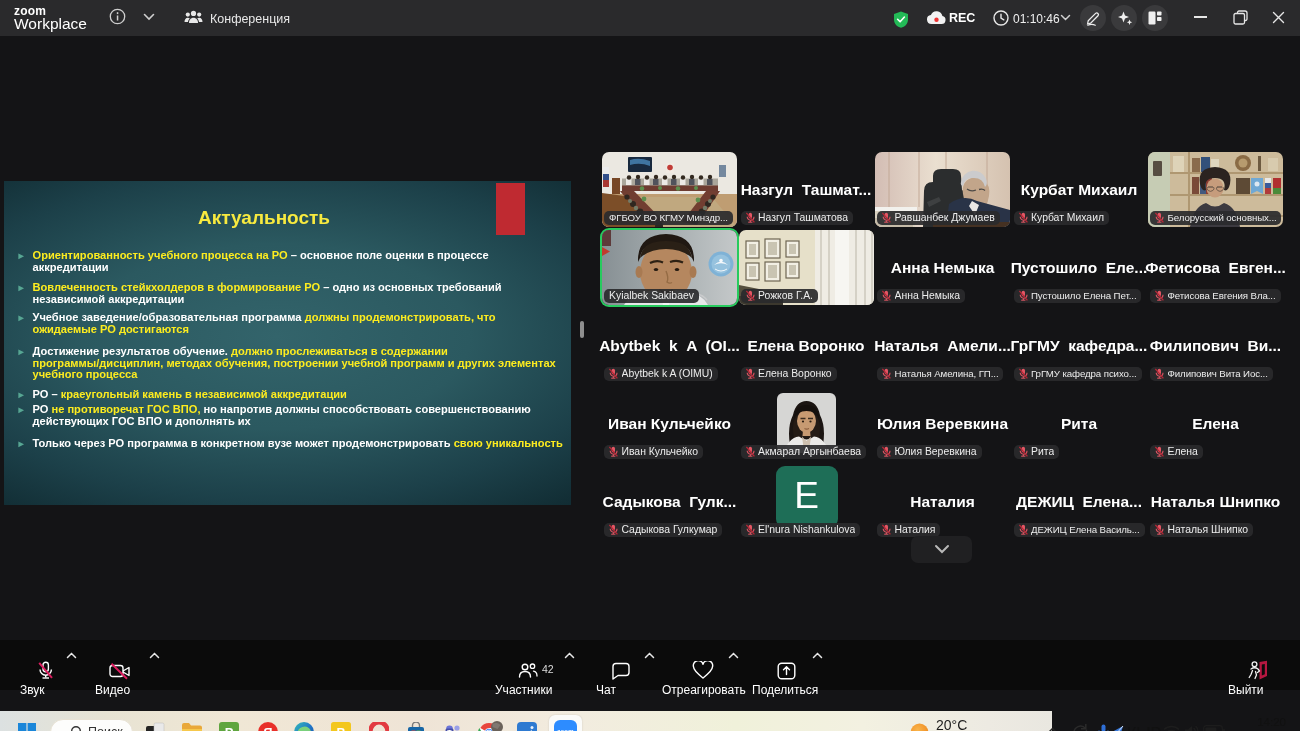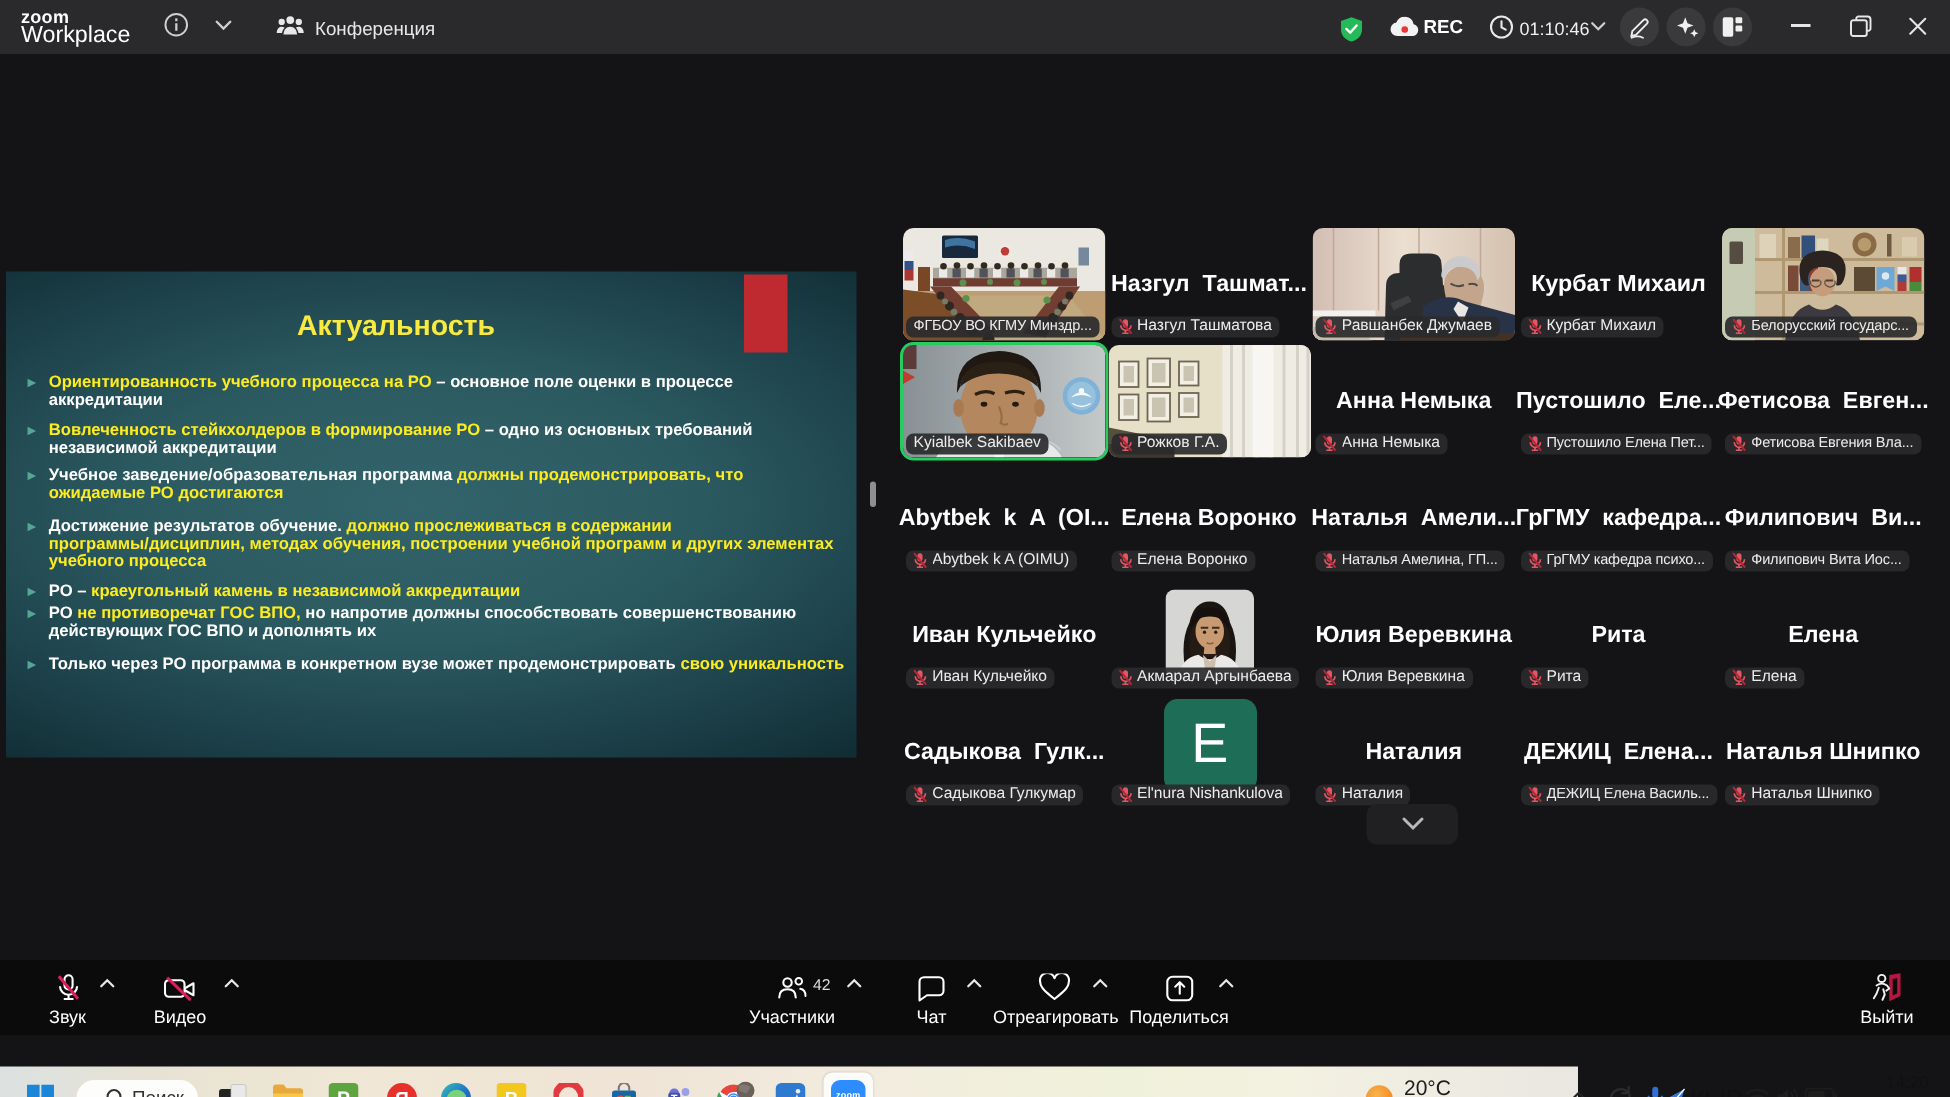--- a/index.html
+++ b/index.html
@@ -30,21 +30,21 @@
 .lab{position:absolute;left:2px;bottom:2px;max-width:131px;height:14.5px;background:rgba(42,42,44,0.92);
 border-radius:5px;color:#ededed;font-size:10.4px;line-height:14.5px;padding:0 5px 0 4px;white-space:nowrap;overflow:hidden;display:flex;align-items:center;gap:2.5px;}
 .lab.noicon{padding-left:5px;}
 .lab.sm{font-size:9.7px;letter-spacing:-0.1px;}
 .lab svg{flex:0 0 auto;}
 .lab span{overflow:hidden;white-space:nowrap;}
 #morebtn{position:absolute;left:911px;top:500px;width:61px;height:27px;background:#202022;border-radius:7px;}
 #morebtn svg{display:block;margin:8px auto 0 auto;}
 
 #toolbar{position:absolute;left:0;top:640px;width:1300px;height:50px;background:#0b0b0b;}
-.tbbtn{position:absolute;top:0;height:50px;text-align:center;color:#fff;}
+.tbbtn{position:absolute;top:12px;height:50px;text-align:left;color:#fff;}
 .tbbtn .ic{height:28px;display:flex;align-items:flex-end;justify-content:center;}
 .tbbtn .lb{font-size:12px;margin-top:3px;white-space:nowrap;}
 .caret{position:absolute;top:12px;color:#ddd;}
 
 #taskbar{position:absolute;left:0;top:668px;width:1052px;height:41px;
 background:linear-gradient(90deg,#dce1e1 0%,#e7e3d3 10%,#f0e7d5 22%,#efe4d6 40%,#f2ecdf 55%,#f0f1da 70%,#f3f1e1 82%,#edeae2 94%,#e9e7e0 100%);margin-top:43px;}
 </style>
 </head>
 <body>
 <div id="topbar">
@@ -326,21 +326,21 @@
 <ellipse cx="67" cy="36" rx="8.5" ry="9.5" fill="#c69c7c"></ellipse>
 <path d="M52 32 q-3 -16 15 -17 q18 1 15 17 q-2 8 -6 6 q3 -12 -9 -12 q-12 0 -9 12 q-4 2 -6 -6z" fill="#2b2320"></path>
 <path d="M60 35 h5 m4 0 h5" stroke="#4a4038" stroke-width="1.2"></path>
           <path d="M59.5 35 a3.5 2.8 0 1 0 6 0 m3.5 0 a3.5 2.8 0 1 0 6 0" fill="none" stroke="#5a4c40" stroke-width="0.8"></path>
 <path d="M42 75 q3 -20 16 -24 q9 7 18 0 q13 4 16 24 z" fill="#3c3a40"></path>
 </svg>
 <div class="lab sm">
           <svg width="11" height="11">
             <use href="#micx"></use>
           </svg>
-          <span>Белорусский государс...</span>
+          <span>Белорусский основных...</span>
         </div>
 </div>
 <div class="tile vid" style="left:602px;top:194px;box-shadow:0 0 0 2px #27cb5e;text-align:right;">
 <svg width="135" height="75" viewBox="0 0 135 75">
 <defs>
             <linearGradient id="kw" x1="0" y1="0" x2="1" y2="0">
               <stop offset="0" stop-color="#879094"></stop>
               <stop offset="0.55" stop-color="#a9b0b2"></stop>
               <stop offset="1" stop-color="#c4c8c9"></stop>
             </linearGradient>

